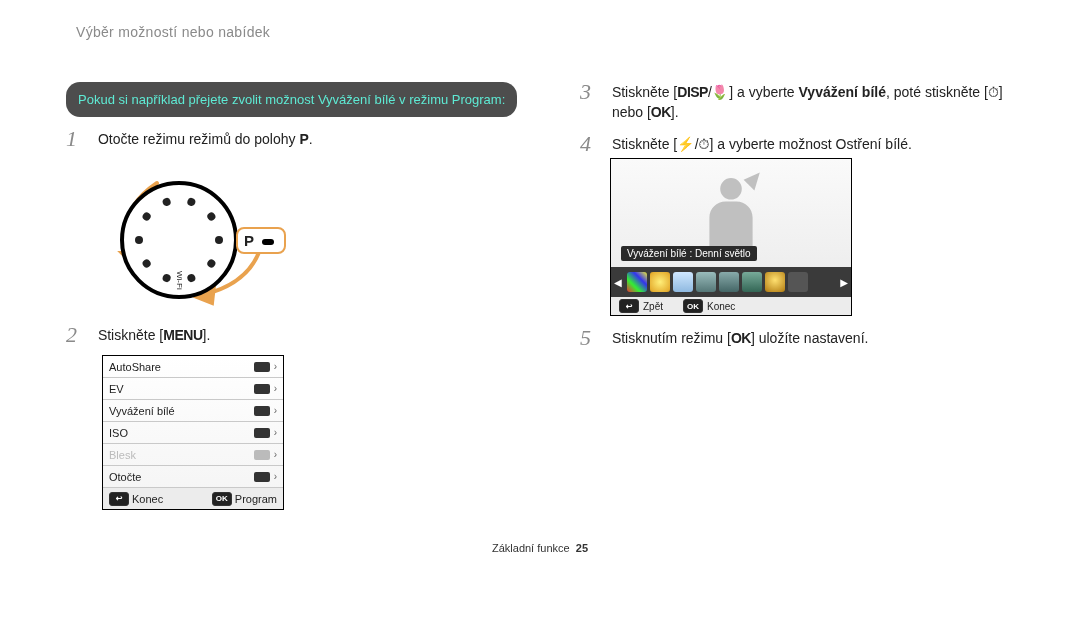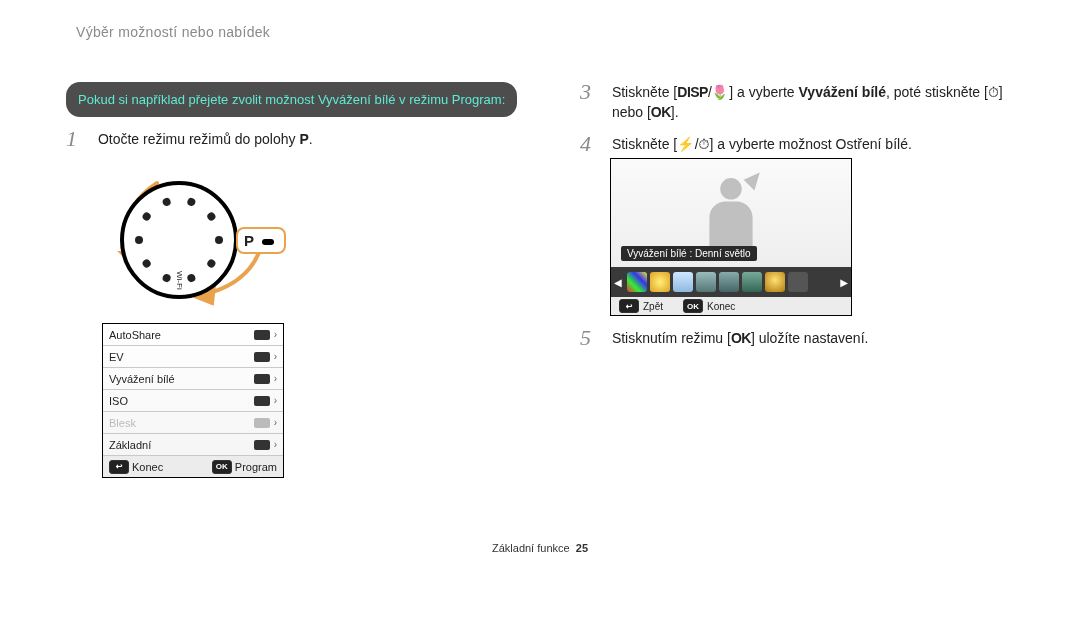--- a/index.html
+++ b/index.html
@@ -96,20 +96,26 @@
           <div class="tick t7"></div>
           <div class="tick t8"></div>
         <div class="tick t9"></div>
         <div class="wifi">Wi-Fi</div>
       </div>
       <div class="indicator">
         <span class="p">P</span><span class="dot"></span>
       </div>
     </div>
 
+    <div class="steprow">
+      <span class="stepnum">2</span>
+      <span class="steptxt">
+        <span>Stiskněte [</span><span class="menu-tag">MENU</span><span>].</span>
+      </span>
+    </div>
 
     
     <div class="menu">
       <div class="row">
         <span class="lbl">AutoShare</span>
         <span class="val">
             <span class="pict"></span>
             <span class="chev">›</span>
           </span>
       </div>
@@ -135,21 +141,21 @@
           </span>
       </div>
       <div class="row disabled">
         <span class="lbl">Blesk</span>
         <span class="val">
             <span class="pict" style="background:#bbb"></span>
             <span class="chev">›</span>
           </span>
       </div>
       <div class="row">
-        <span class="lbl">Základní</span>
+        <span class="lbl">Otočte</span>
         <span class="val">
             <span class="pict"></span>
             <span class="chev">›</span>
           </span>
       </div>
       <div class="bar">
         <span class="btn">
             <span class="keycap">↩</span>
             <span>Konec</span>
           </span>

